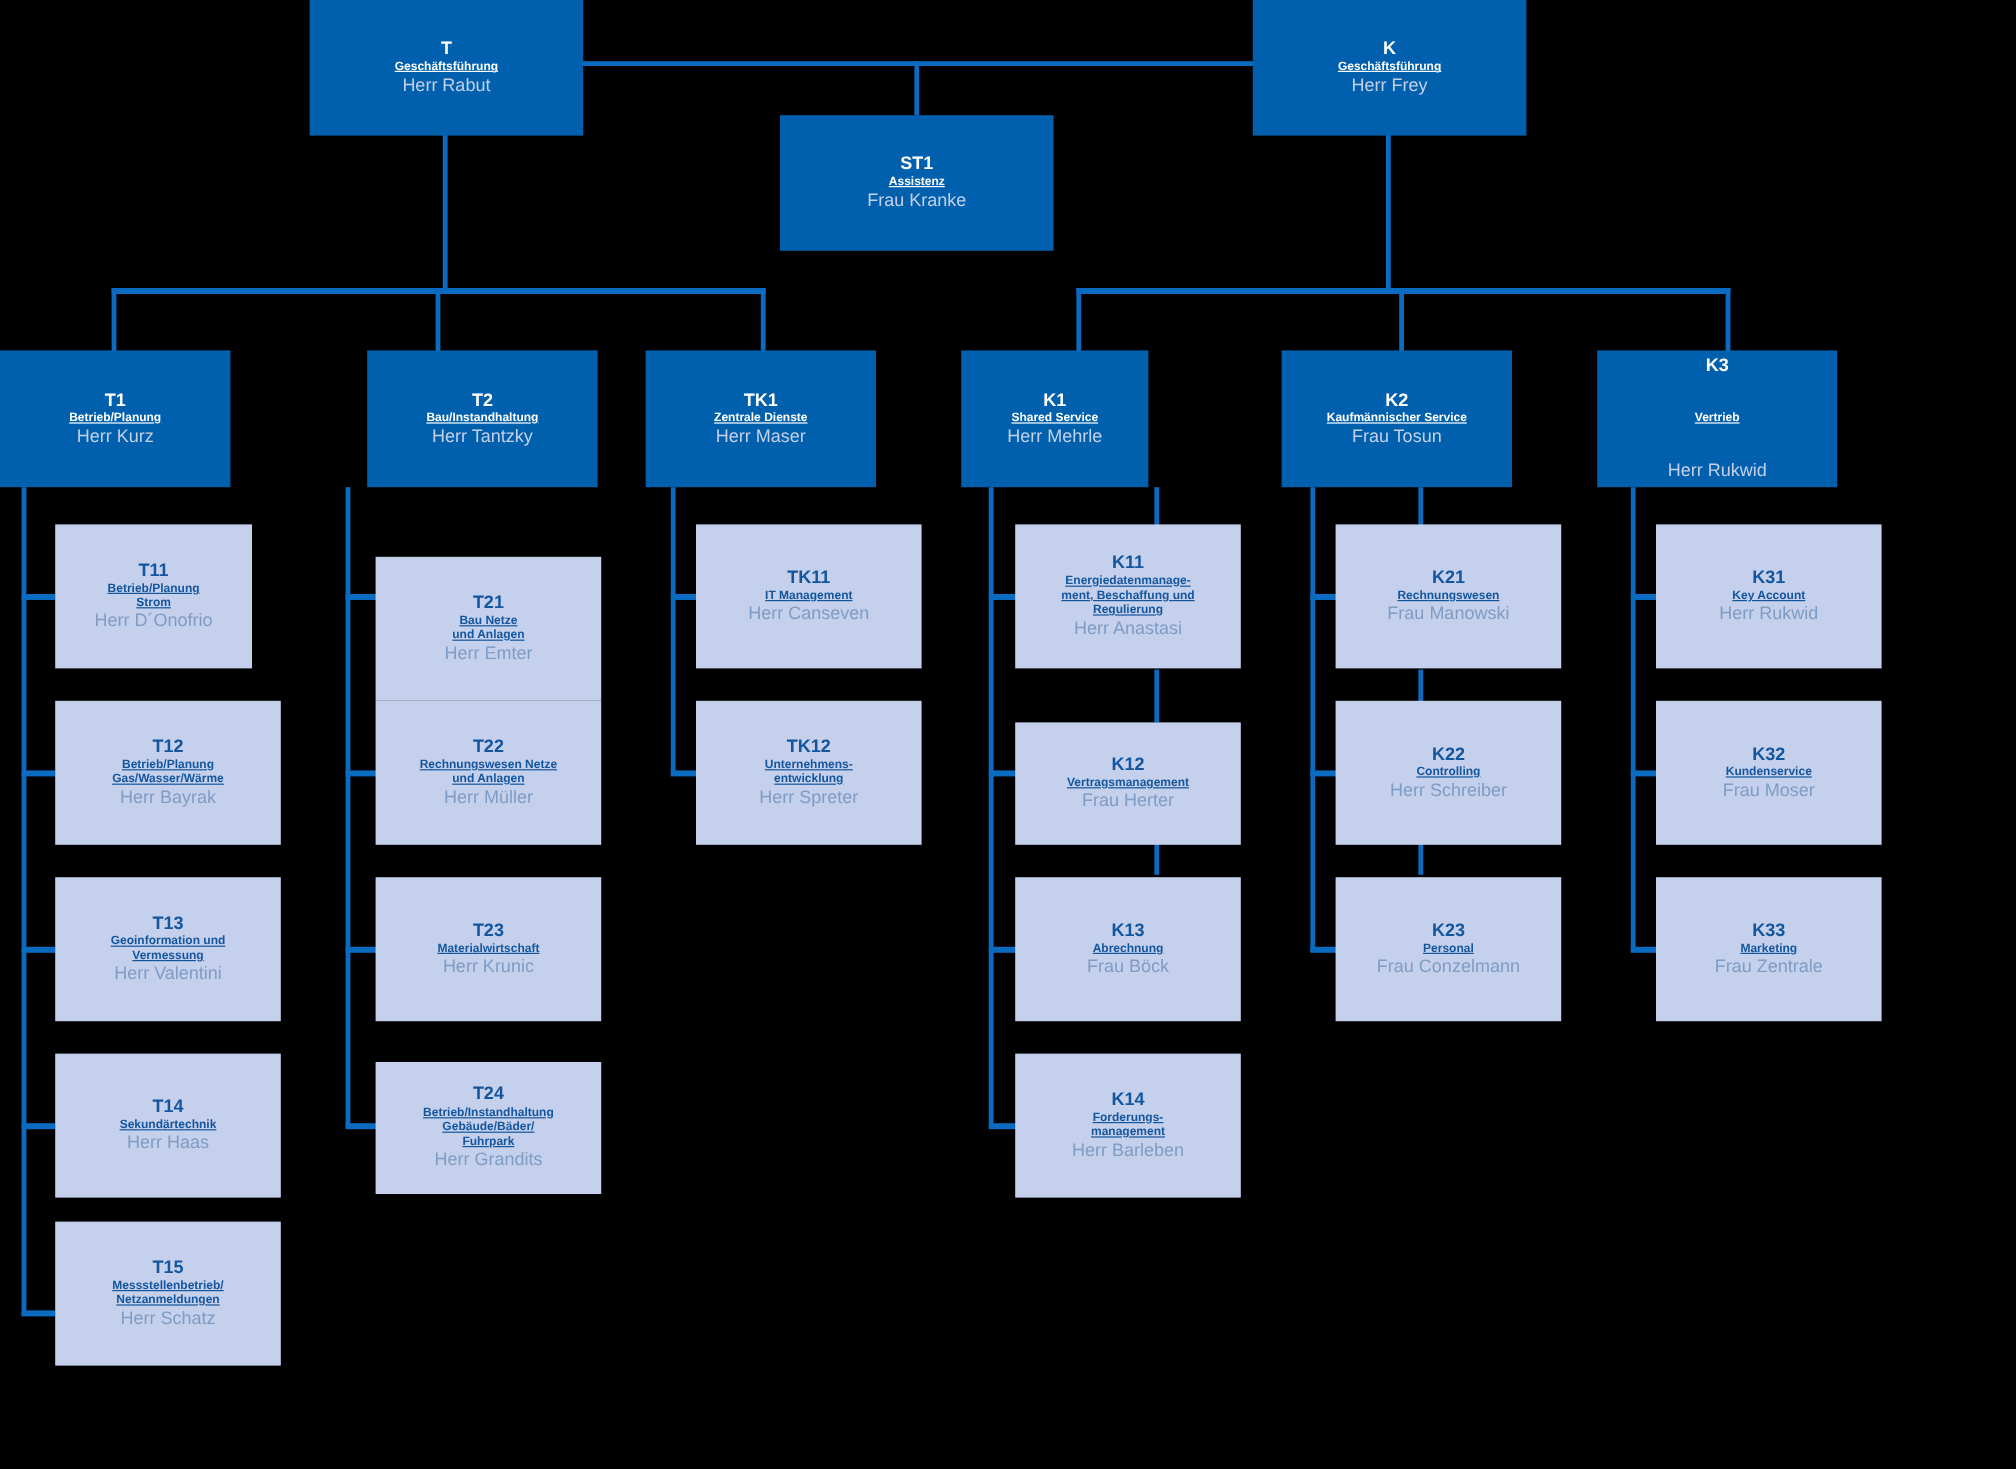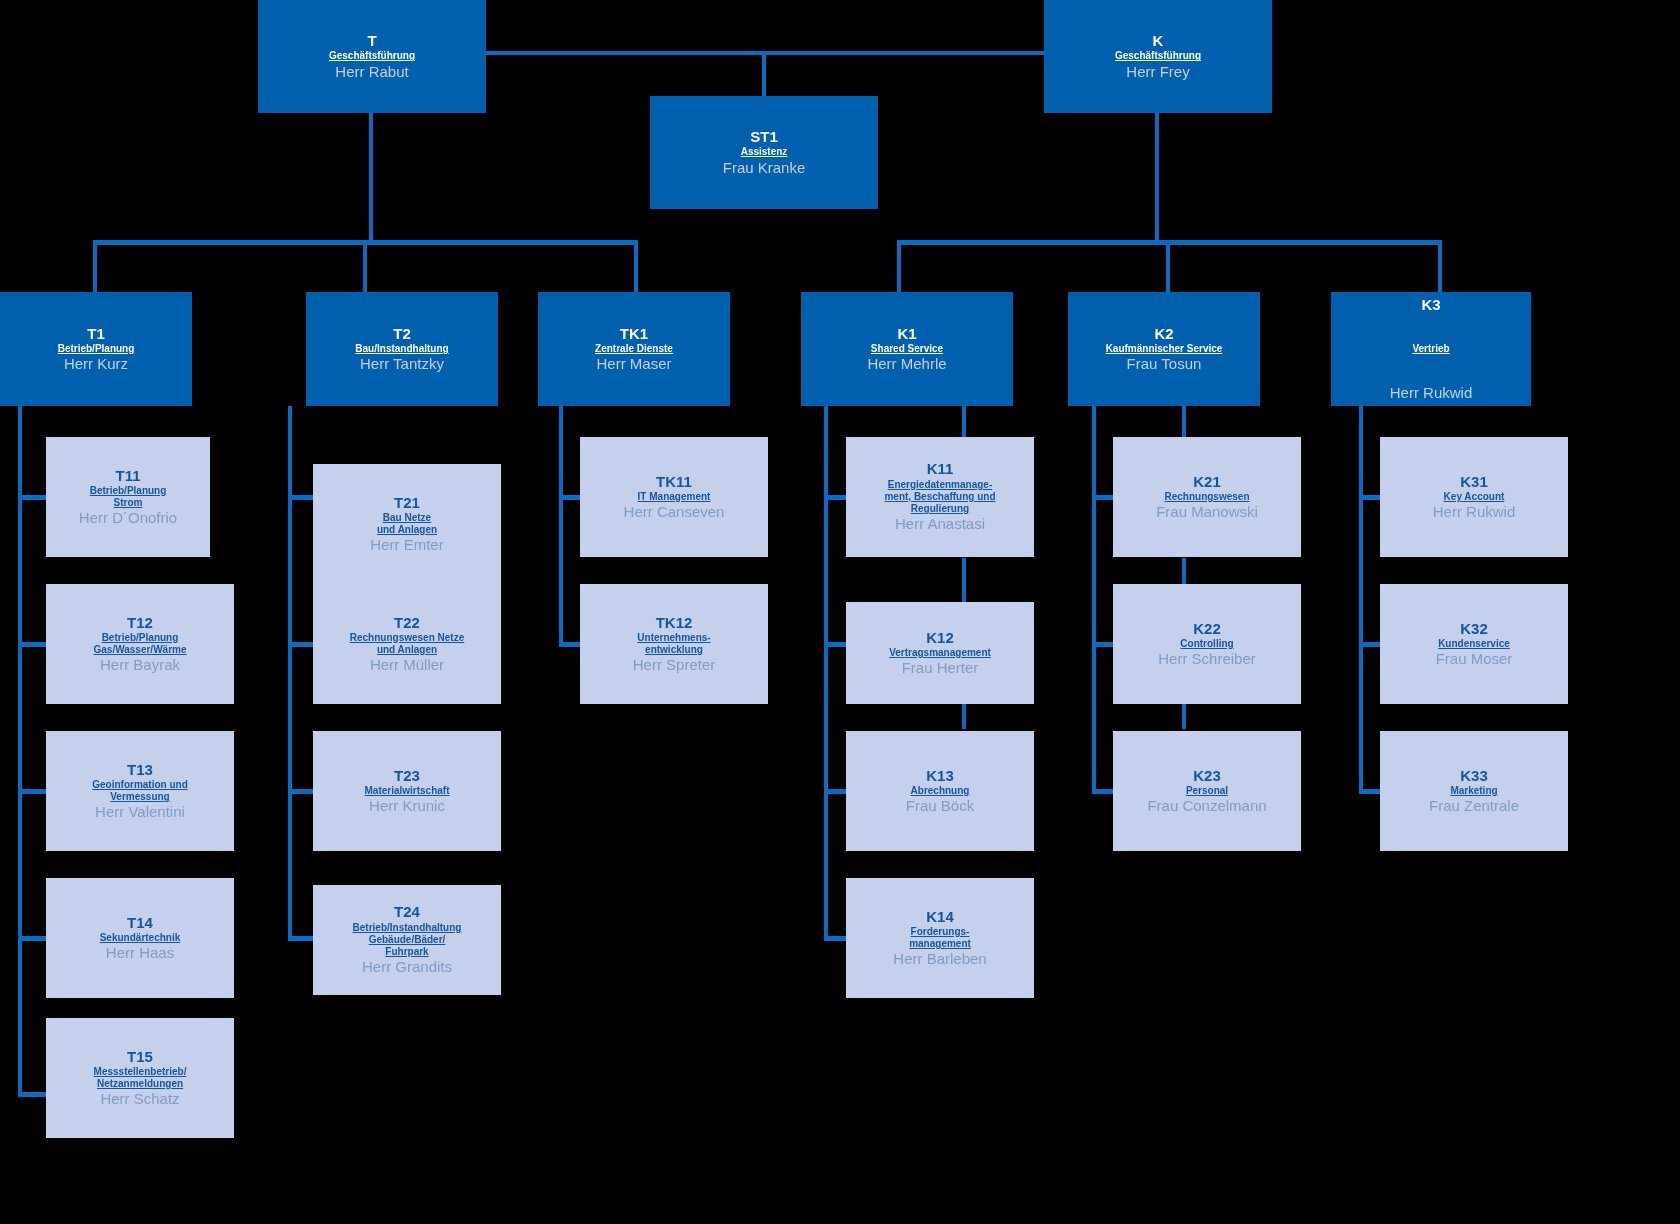--- a/index.html
+++ b/index.html
@@ -159,21 +159,21 @@
   <div class="node dark" style="left:270px; top:292px; width:192px; height:114px;margin-left:36px;">
     <div class="code">T2</div>
     <div class="title">Bau/Instandhaltung</div>
     <div class="person">Herr Tantzky</div>
   </div>
   <div class="node dark" style="left:538px; top:292px; width:192px; height:114px;">
     <div class="code">TK1</div>
     <div class="title">Zentrale Dienste</div>
     <div class="person">Herr Maser</div>
   </div>
-  <div class="node dark" style="left:801px; top:292px; width:212px; height:114px;">
+  <div class="node dark" style="left:801px; top:292px; width:156px; height:114px;">
     <div class="code">K1</div>
     <div class="title">Shared Service</div>
     <div class="person">Herr Mehrle</div>
   </div>
   <div class="node dark" style="left:1068px; top:292px; width:192px; height:114px;">
     <div class="code">K2</div>
     <div class="title">Kaufmännischer Service</div>
     <div class="person">Frau Tosun</div>
   </div>
   <div class="node dark" style="left:1331px; top:292px; width:200px; height:114px;justify-content:space-between;">

